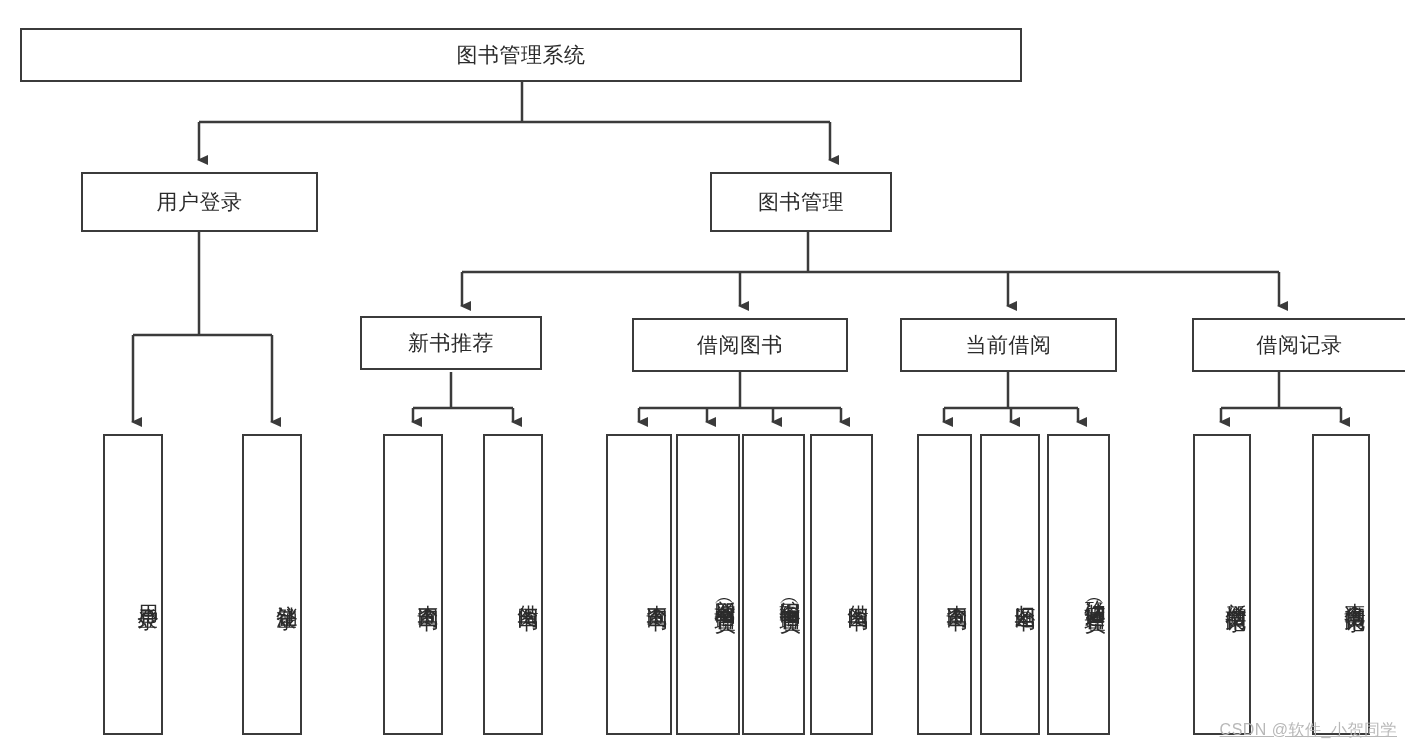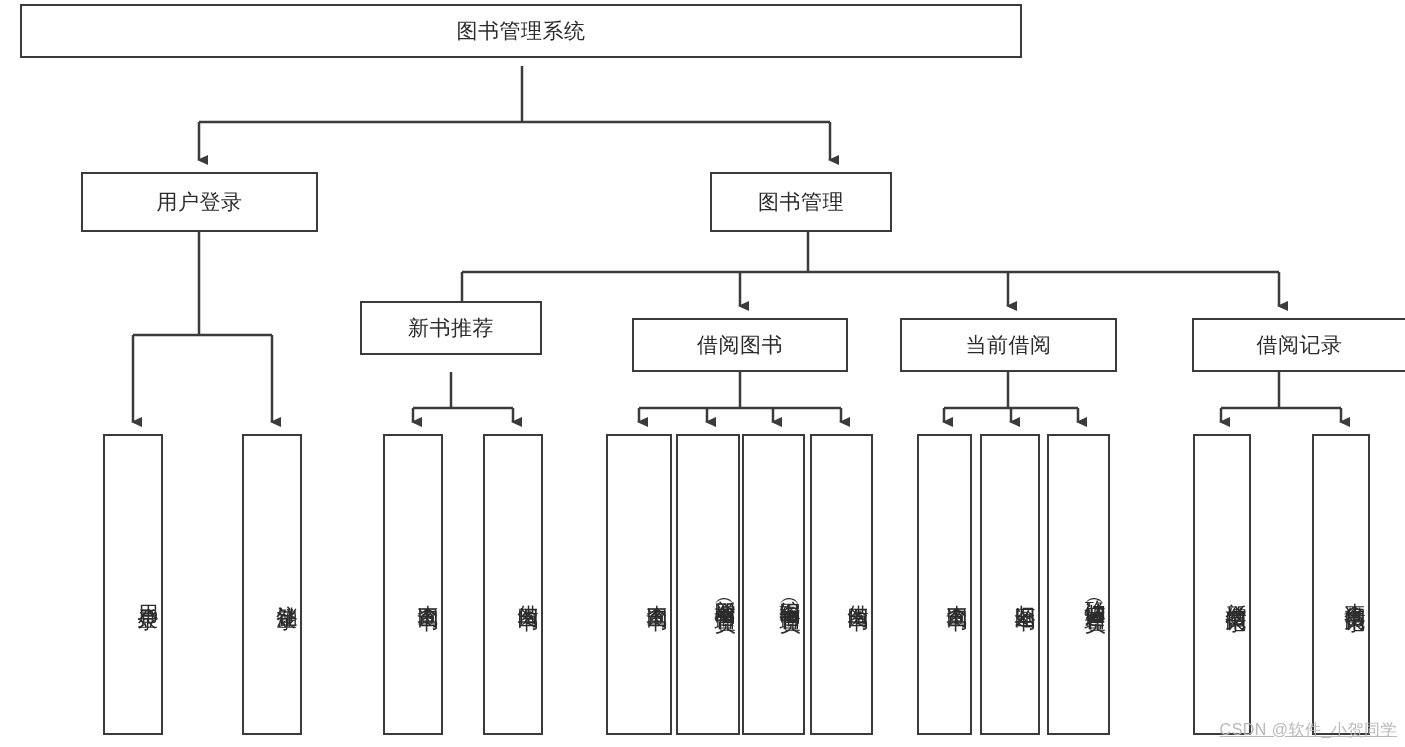--- a/index.html
+++ b/index.html
@@ -116,32 +116,32 @@
       <path d="M1011,408 L1011,422" marker-end="url(#arrow)"></path>
       <path d="M1078,408 L1078,422" marker-end="url(#arrow)"></path>
 
       <path d="M1279,372 L1279,408"></path>
       <path d="M1221,408 L1341,408"></path>
       <path d="M1221,408 L1221,422" marker-end="url(#arrow)"></path>
       <path d="M1341,408 L1341,422" marker-end="url(#arrow)"></path>
     </g>
   </svg>
 
-  <div class="node horiz" style="left:20px; top:4px; width:1002px; height:54px;">
+  <div class="node horiz" style="left:20px; top:28px; width:1002px; height:54px;">
     <span>图书管理系统</span>
   </div>
 
   <div class="node horiz" style="left:81px; top:172px; width:237px; height:60px;">
     <span>用户登录</span>
   </div>
   <div class="node horiz" style="left:710px; top:172px; width:182px; height:60px;">
     <span>图书管理</span>
   </div>
 
-  <div class="node horiz" style="left:360px; top:301px; width:182px; height:54px;">
+  <div class="node horiz" style="left:360px; top:316px; width:182px; height:54px;">
     <span>新书推荐</span>
   </div>
   <div class="node horiz" style="left:632px; top:318px; width:216px; height:54px;">
     <span>借阅图书</span>
   </div>
   <div class="node horiz" style="left:900px; top:318px; width:217px; height:54px;">
     <span>当前借阅</span>
   </div>
   <div class="node horiz" style="left:1192px; top:318px; width:215px; height:54px;">
     <span>借阅记录</span>

